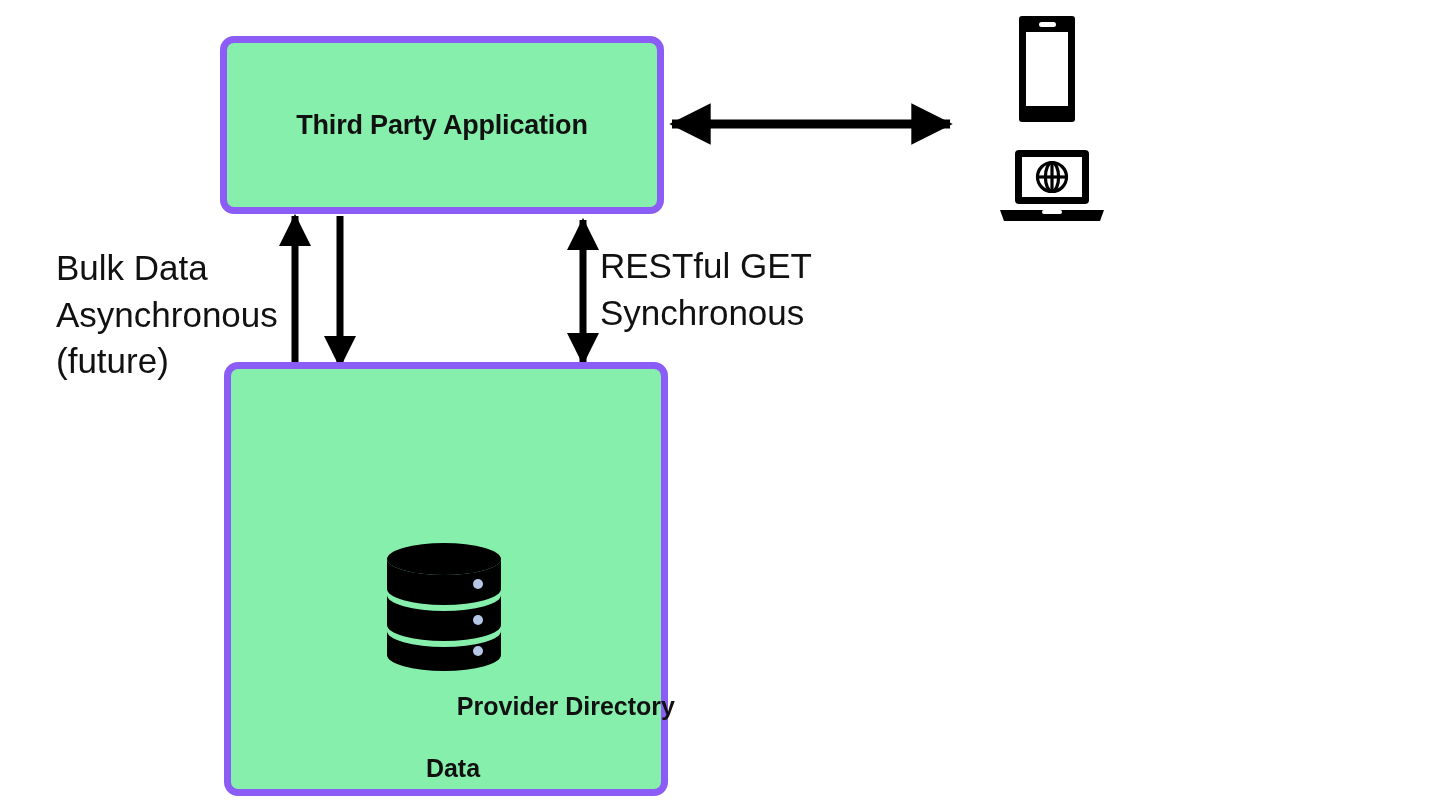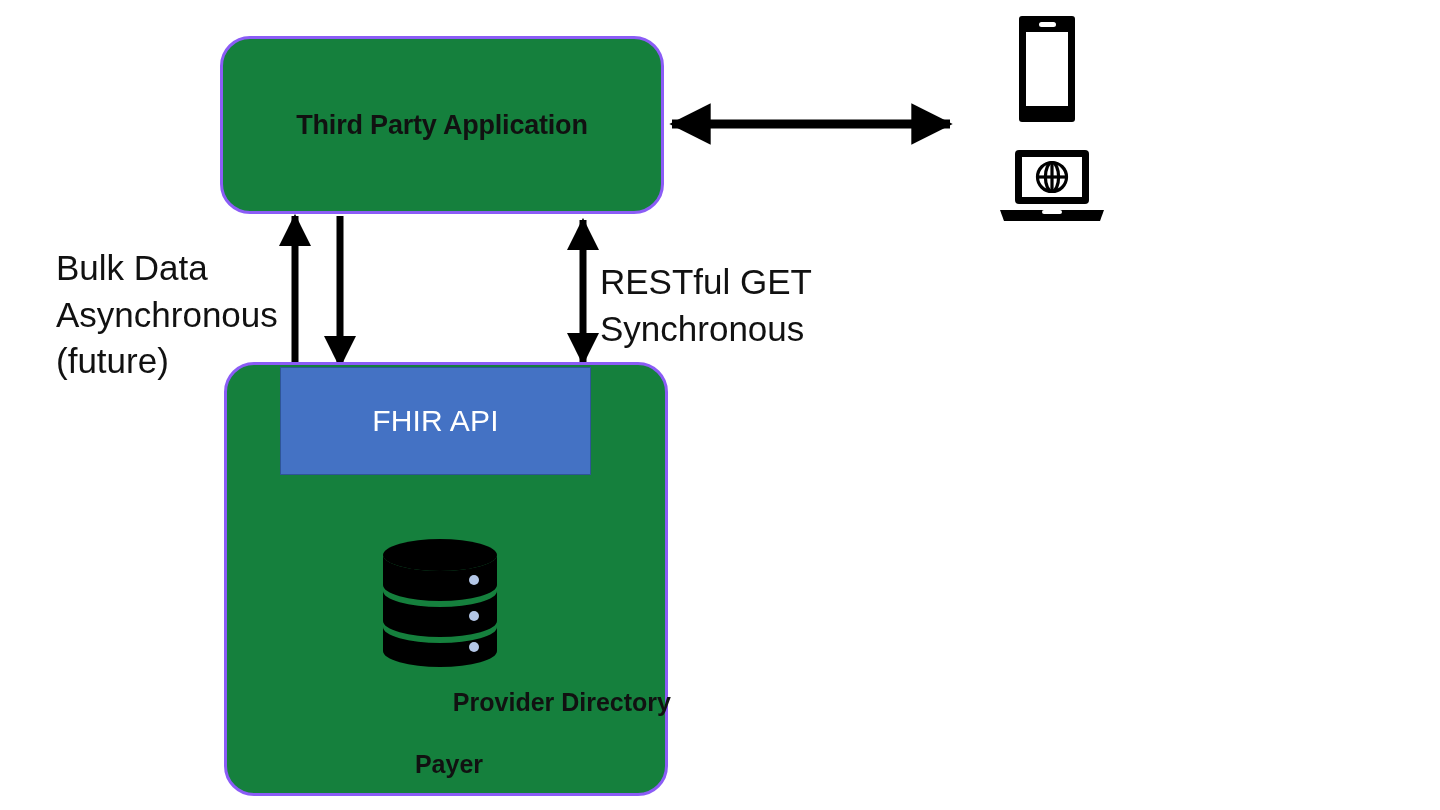--- a/index.html
+++ b/index.html
@@ -18,23 +18,23 @@
   #canvas {
     position: absolute;
     left: 0; top: 0;
     width: 1440px;
     height: 810px;
   }
 
   .node {
     position: absolute;
     box-sizing: border-box;
-    background: #15803d;
-    border: 3px solid #8b5cf6;
-    border-radius: 30px;
+    background: #86efac;
+    border: 7px solid #8b5cf6;
+    border-radius: 14px;
   }
 
   #third-party-box {
     left: 220px;
     top: 36px;
     width: 444px;
     height: 178px;
     display: flex;
     align-items: center;
     justify-content: center;
@@ -115,21 +115,20 @@
   }
 
   #bulk-data-label {
     left: 56px;
     top: 245px;
   }
 
   #restful-label {
     left: 600px;
     top: 243px;
-    margin-top: 16px;
   }
 
   #device-group {
     position: absolute;
     left: 960px;
     top: 10px;
     width: 220px;
     height: 300px;
   }
 
@@ -197,41 +196,38 @@
     <line x1="672" y1="124" x2="950" y2="124" stroke="#000000" stroke-width="9" marker-start="url(#headStart)" marker-end="url(#headEnd)"></line>
   </g>
 </svg>
 
 <div class="node" id="third-party-box">
   <span class="node-title">Third Party Application</span>
 </div>
 
 <div class="node" id="payer-box">
 
-  <div id="fhir-api-box">
-    <span id="fhir-api-label">FHIR API</span>
-  </div>
 
   <svg id="db-icon" viewBox="0 0 124 132">
 
     <ellipse cx="62" cy="18" rx="57" ry="16" fill="#000000"></ellipse>
 
     <path d="M5,18 L5,48 A57,16 0 0 0 119,48 L119,18 A57,16 0 0 1 5,18 Z" fill="#000000"></path>
     <circle cx="96" cy="43" r="5" fill="#b4c7e7"></circle>
 
     <path d="M5,54 L5,84 A57,16 0 0 0 119,84 L119,54 A57,16 0 0 1 5,54 Z" fill="#000000"></path>
     <circle cx="96" cy="79" r="5" fill="#b4c7e7"></circle>
 
     <path d="M5,90 L5,114 A57,16 0 0 0 119,114 L119,90 A57,16 0 0 1 5,90 Z" fill="#000000"></path>
     <circle cx="96" cy="110" r="5" fill="#b4c7e7"></circle>
   </svg>
 
   <div id="provider-directory-label">Provider Directory</div>
 
-  <div id="payer-label">Payer</div>
+  <div id="payer-label">Data</div>
 </div>
 
 <div class="edge-label" id="bulk-data-label">Bulk Data
 Asynchronous
 (future)</div>
 
 <div class="edge-label" id="restful-label">RESTful GET
 Synchronous</div>
 
 <div id="device-group">

